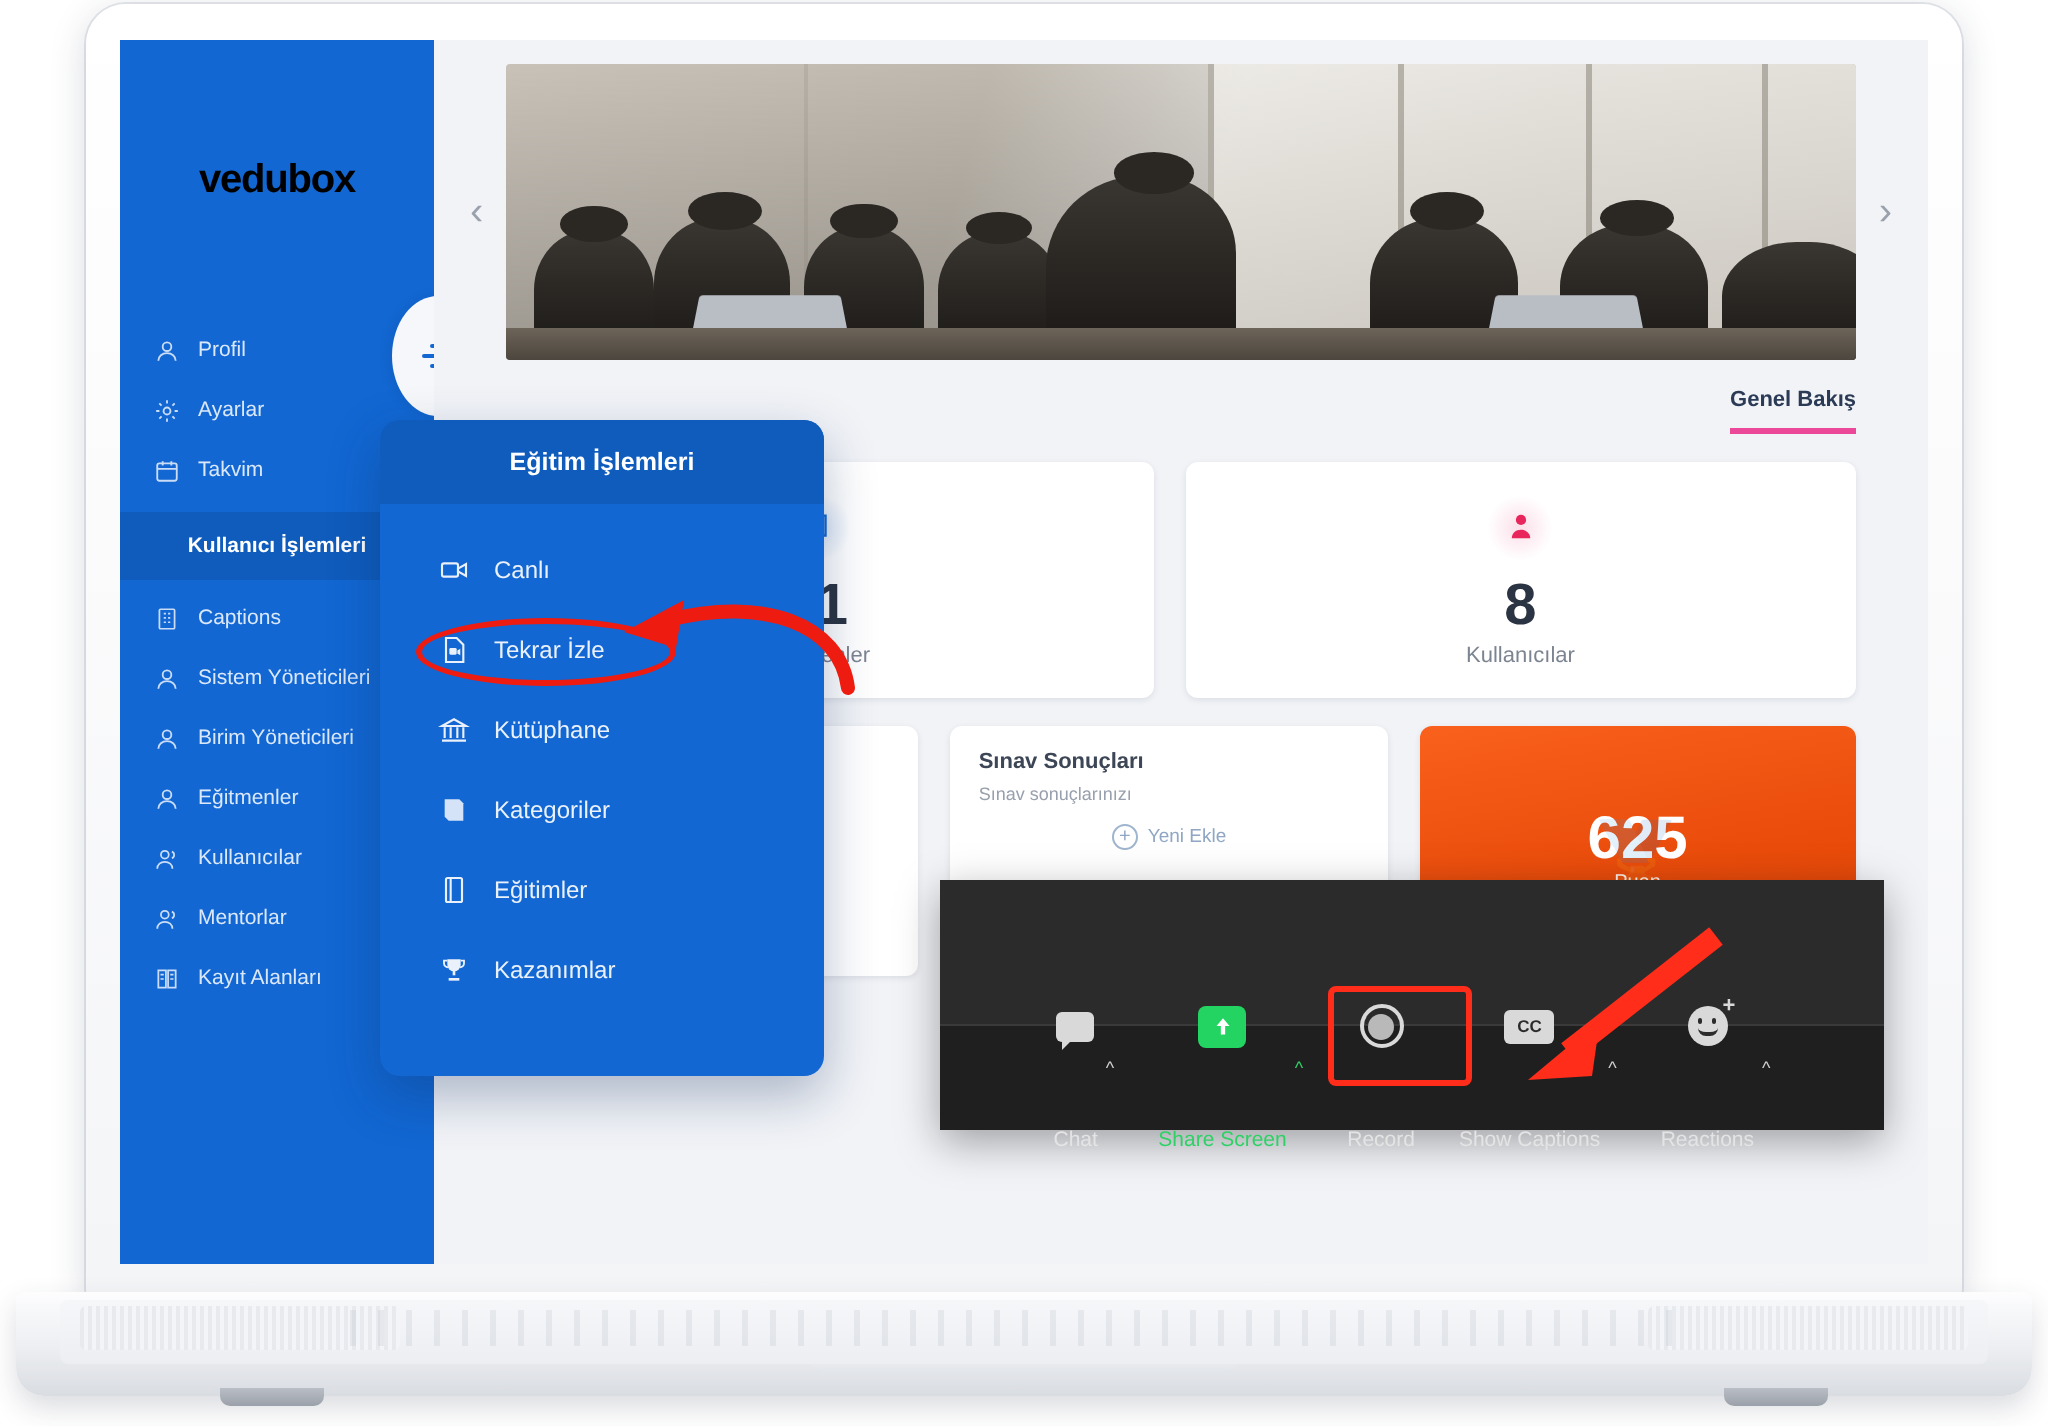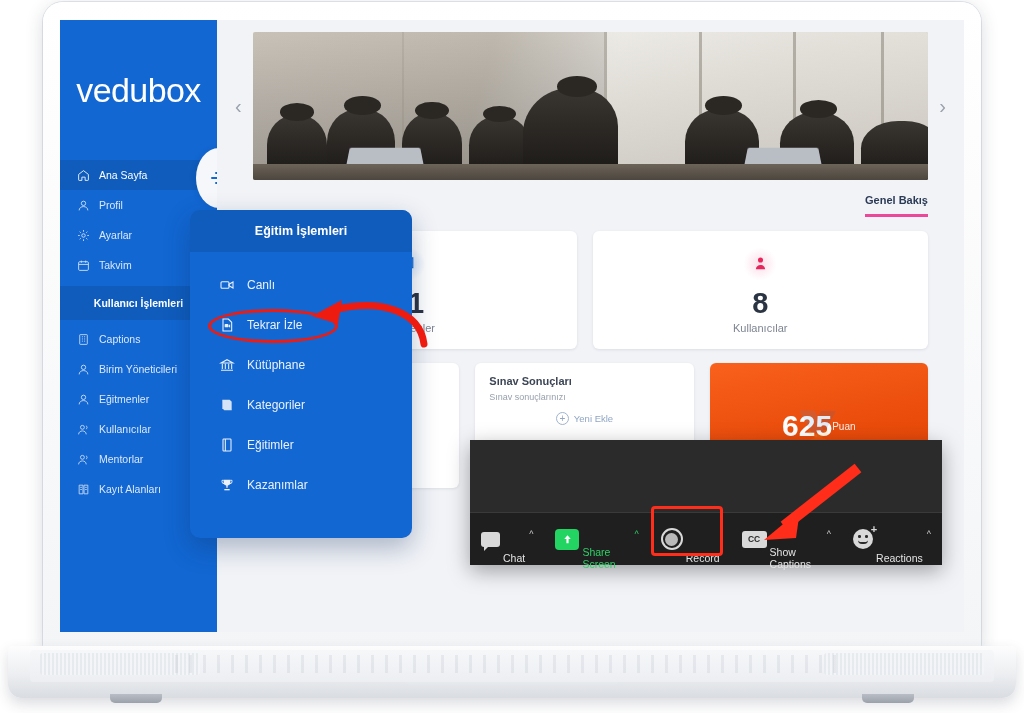--- a/index.html
+++ b/index.html
@@ -55,21 +55,21 @@
     background: #f1f3f7;
     overflow: hidden;
   }
 
   
   .sidebar {
     position:absolute; left:0; top:0; width:157px; height:100%;
     background:#1267d2; color:#fff;
   }
   .brand { height:140px; display:flex; align-items:center; justify-content:center; }
-  .brand-text { font-size:34px; font-weight:400; letter-spacing:-.6px; color:#ffffff; }
+  .brand-text { font-size:20px; font-weight:700; letter-spacing:-.6px; color:#000000; }
   .side-bulge {
     position:absolute; left:136px; top:128px; width:46px; height:60px;
     background:#f6f7fa; border-radius:50%;
     display:flex; align-items:center; justify-content:center;
     box-shadow:-2px 0 6px rgba(0,0,0,.06);
   }
   .collapse-ico { width:16px; height:12px; position:relative; }
   .collapse-ico i { position:absolute; height:2px; background:#1267d2; border-radius:2px; display:block; }
   .collapse-ico i:nth-child(1){ top:0; left:4px; width:12px; }
   .collapse-ico i:nth-child(2){ top:5px; left:0;  width:16px; }
@@ -141,21 +141,21 @@
   .panel-title { font-size:11px; font-weight:700; color:#3d4656; }
   .panel-sub { font-size:9px; color:#98a0ad; margin-top:5px; }
   .showall { position:absolute; left:0; right:0; bottom:12px; text-align:center;
              font-size:9px; color:#5e93de; text-decoration:underline; cursor:pointer; }
   .addnew { display:flex; align-items:center; justify-content:center; gap:5px;
             font-size:9.5px; color:#8fa6c4; margin-top:10px; cursor:pointer; }
   .plus-circle { width:13px; height:13px; border-radius:50%; border:1px solid #9fb4ce;
                  display:flex; align-items:center; justify-content:center; font-size:10px; color:#8fa6c4; line-height:1; }
   .panel.orange {
     background:linear-gradient(170deg,#f9611c 0%, #ea4c0b 55%, #e04507 100%);
-    display:flex; flex-direction:row; align-items:center; justify-content:center; color:#fff;
+    display:flex; flex-direction:column; align-items:center; justify-content:center; color:#fff;
     overflow:hidden;
   }
   .orange-num { font-size:30px; font-weight:700; line-height:1; }
   .orange-lbl { font-size:10px; opacity:.92; margin-top:1px; }
   .orange-badge { position:absolute; left:50%; top:40%; transform:translateX(-50%);
                   font-size:54px; opacity:.13; line-height:1; }
 
   
   .mega {
     position:absolute; left:130px; top:190px; width:222px; height:328px;
@@ -179,21 +179,21 @@
   .arrow-curve { position:absolute; left:238px; top:276px; z-index:41; pointer-events:none; }
 
   
   .zoomwin {
     position:absolute; left:410px; top:420px; width:472px; height:125px;
     background:#2b2b2b; z-index:50; box-shadow:0 6px 20px rgba(0,0,0,.35);
   }
   .zoomwin-top { height:72px; background:#2b2b2b; }
   .zoombar { height:53px; background:#1f1f1f; border-top:1px solid #3a3a3a;
              display:flex; align-items:center; justify-content:center; gap:0px; }
-  .zb-item { display:flex; flex-direction:row; align-items:center; gap:3px; cursor:pointer; position:relative; }
+  .zb-item { display:flex; flex-direction:column; align-items:center; gap:3px; cursor:pointer; position:relative; }
   .zb-wrap { display:flex; align-items:center; gap:4px; padding:0 11px; }
   .zb-ico { height:22px; display:flex; align-items:center; justify-content:center; }
   .zb-lbl { font-size:10.5px; color:#e4e4e4;margin-top:37px; }
   .zb-lbl.green { color:#2fd167; }
   .chev { font-size:9px; color:#cfcfcf; align-self:center; margin-top:-10px; }
   .bubble { width:19px; height:15px; background:#d9d9d9; border-radius:3px; position:relative; }
   .bubble:after { content:""; position:absolute; left:3px; bottom:-4px; border-left:5px solid #d9d9d9;
                   border-bottom:5px solid transparent; }
   .share-sq { width:24px; height:21px; background:#24d463; border-radius:4px;
               display:flex; align-items:center; justify-content:center; }
@@ -219,28 +219,20 @@
 
   <div class="laptop-lid"></div>
 
   <div class="screen">
 
     <div class="sidebar">
       <div class="brand">
         <span class="brand-text">vedubox</span>
       </div>
 
-      <div class="nav-item active">
-        <span class="ic">
-          <svg viewBox="0 0 24 24" fill="none" stroke="#fff" stroke-width="1.7">
-              <path d="M3 10l9-7 9 7v10a1 1 0 01-1 1h-5v-6H9v6H4a1 1 0 01-1-1z"></path>
-            </svg>
-        </span>
-        <span>Ana Sayfa</span>
-      </div>
       <div class="nav-item">
         <span class="ic">
           <svg viewBox="0 0 24 24" fill="none" stroke="#dbe8fa" stroke-width="1.7">
               <circle cx="12" cy="8" r="4"></circle>
               <path d="M4 21c0-4.4 3.6-7 8-7s8 2.6 8 7"></path>
             </svg>
         </span>
         <span>Profil</span>
       </div>
       <div class="nav-item">
@@ -265,20 +257,29 @@
       <div class="nav-section">Kullanıcı İşlemleri</div>
 
       <div class="nav-item">
         <span class="ic">
           <svg viewBox="0 0 24 24" fill="none" stroke="#dbe8fa" stroke-width="1.6">
               <rect x="5" y="3" width="14" height="18" rx="1"></rect>
               <path d="M9 7h2M13 7h2M9 11h2M13 11h2M9 15h2M13 15h2"></path>
             </svg>
         </span>
         <span>Captions</span>
+      </div>
+      <div class="nav-item">
+        <span class="ic">
+          <svg viewBox="0 0 24 24" fill="none" stroke="#dbe8fa" stroke-width="1.7">
+              <circle cx="12" cy="8" r="4"></circle>
+              <path d="M4 21c0-4.4 3.6-7 8-7s8 2.6 8 7"></path>
+            </svg>
+        </span>
+        <span>Sistem Yöneticileri</span>
       </div>
       <div class="nav-item">
         <span class="ic">
           <svg viewBox="0 0 24 24" fill="none" stroke="#dbe8fa" stroke-width="1.7">
               <circle cx="12" cy="8" r="4"></circle>
               <path d="M4 21c0-4.4 3.6-7 8-7s8 2.6 8 7"></path>
             </svg>
         </span>
         <span>Birim Yöneticileri</span>
       </div>

